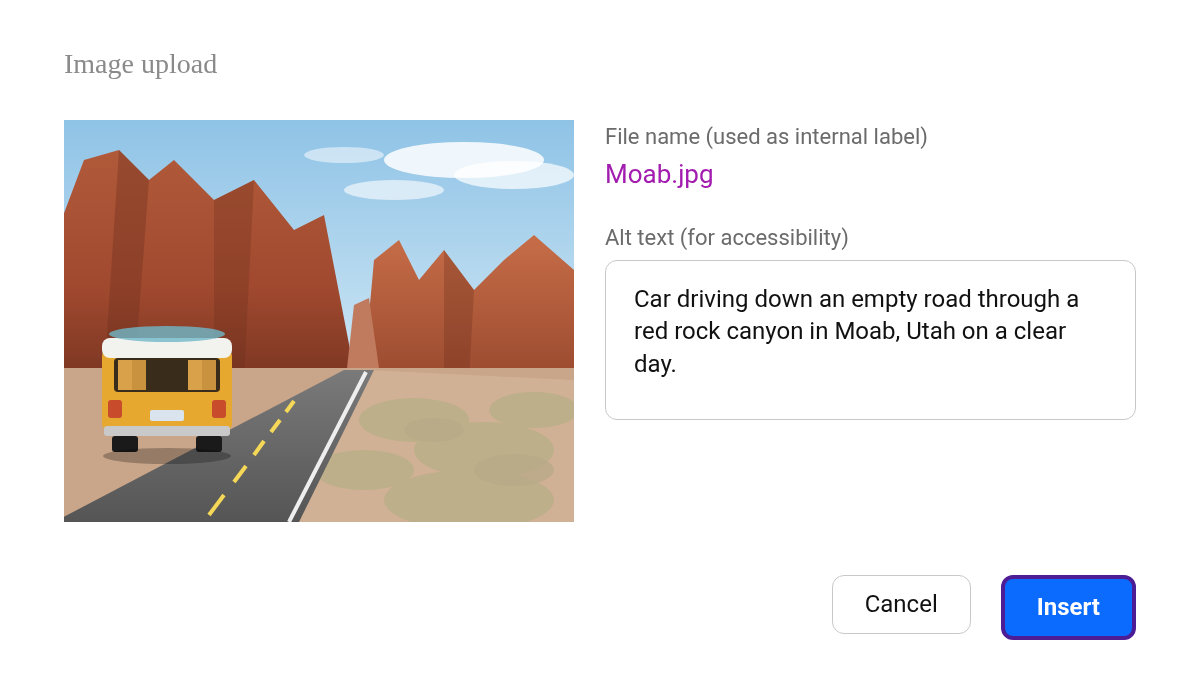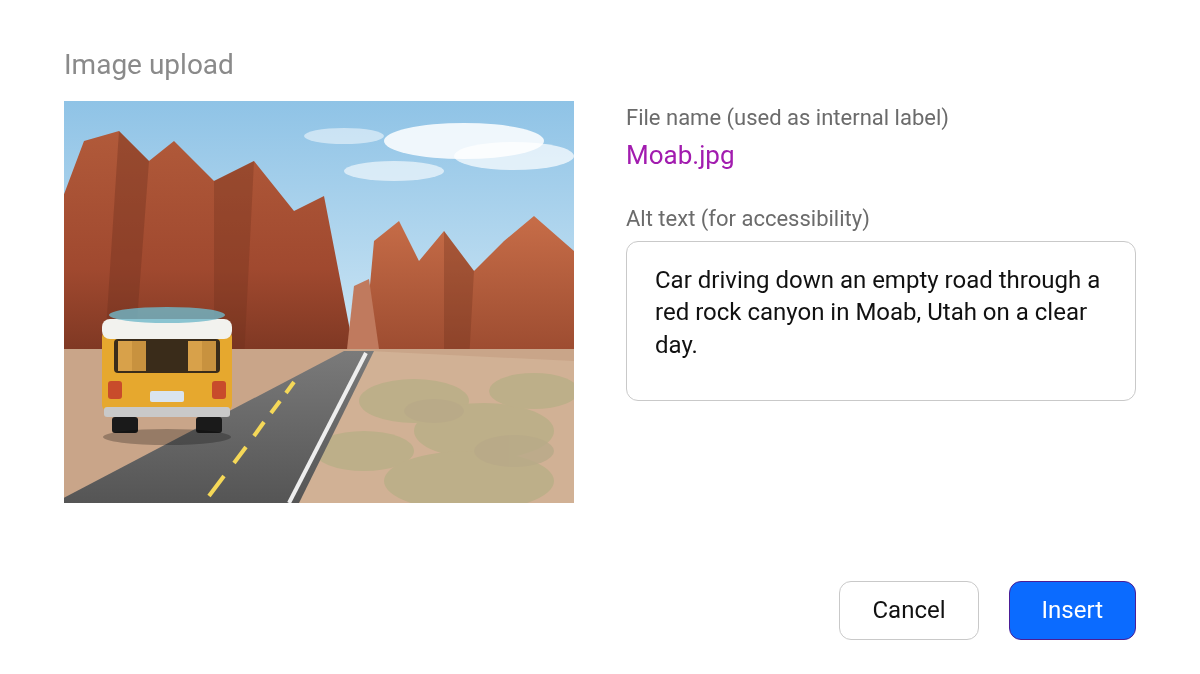--- a/index.html
+++ b/index.html
@@ -19,25 +19,26 @@
       border-radius: 24px;
       width: 1200px;
       height: 674px;
       position: relative;
       padding: 48px 64px 40px 64px;
     }
     .dialog-title {
       font-size: 28px;
       font-weight: 400;
       color: #8a8a8a;
-      margin-bottom: 20px;
+      margin-bottom: 40px;
+      font-family: Liberation Serif, serif;
     }
     .content-row {
       display: flex;
-      gap: 52px;
+      gap: 31px;
       align-items: flex-start;
     }
     .image-preview {
       width: 510px;
       height: 402px;
       flex-shrink: 0;
       position: relative;
       overflow: hidden;
     }
     .image-preview svg {
@@ -91,21 +92,22 @@
       line-height: 1.2;
     }
     .btn-cancel {
       background: #fff;
       color: #111;
       border: 1px solid #c9c9c9;
     }
     .btn-insert {
       background: #0b6bff;
       color: #fff;
-      border: 1px solid #4c1d95;
+      border: 4px solid #4c1d95;
+      font-weight: bold;
     }
   </style>
 </head>
 <body>
 
 <div class="dialog">
   <h2 class="dialog-title">Image upload</h2>
 
   <div class="content-row">
 

